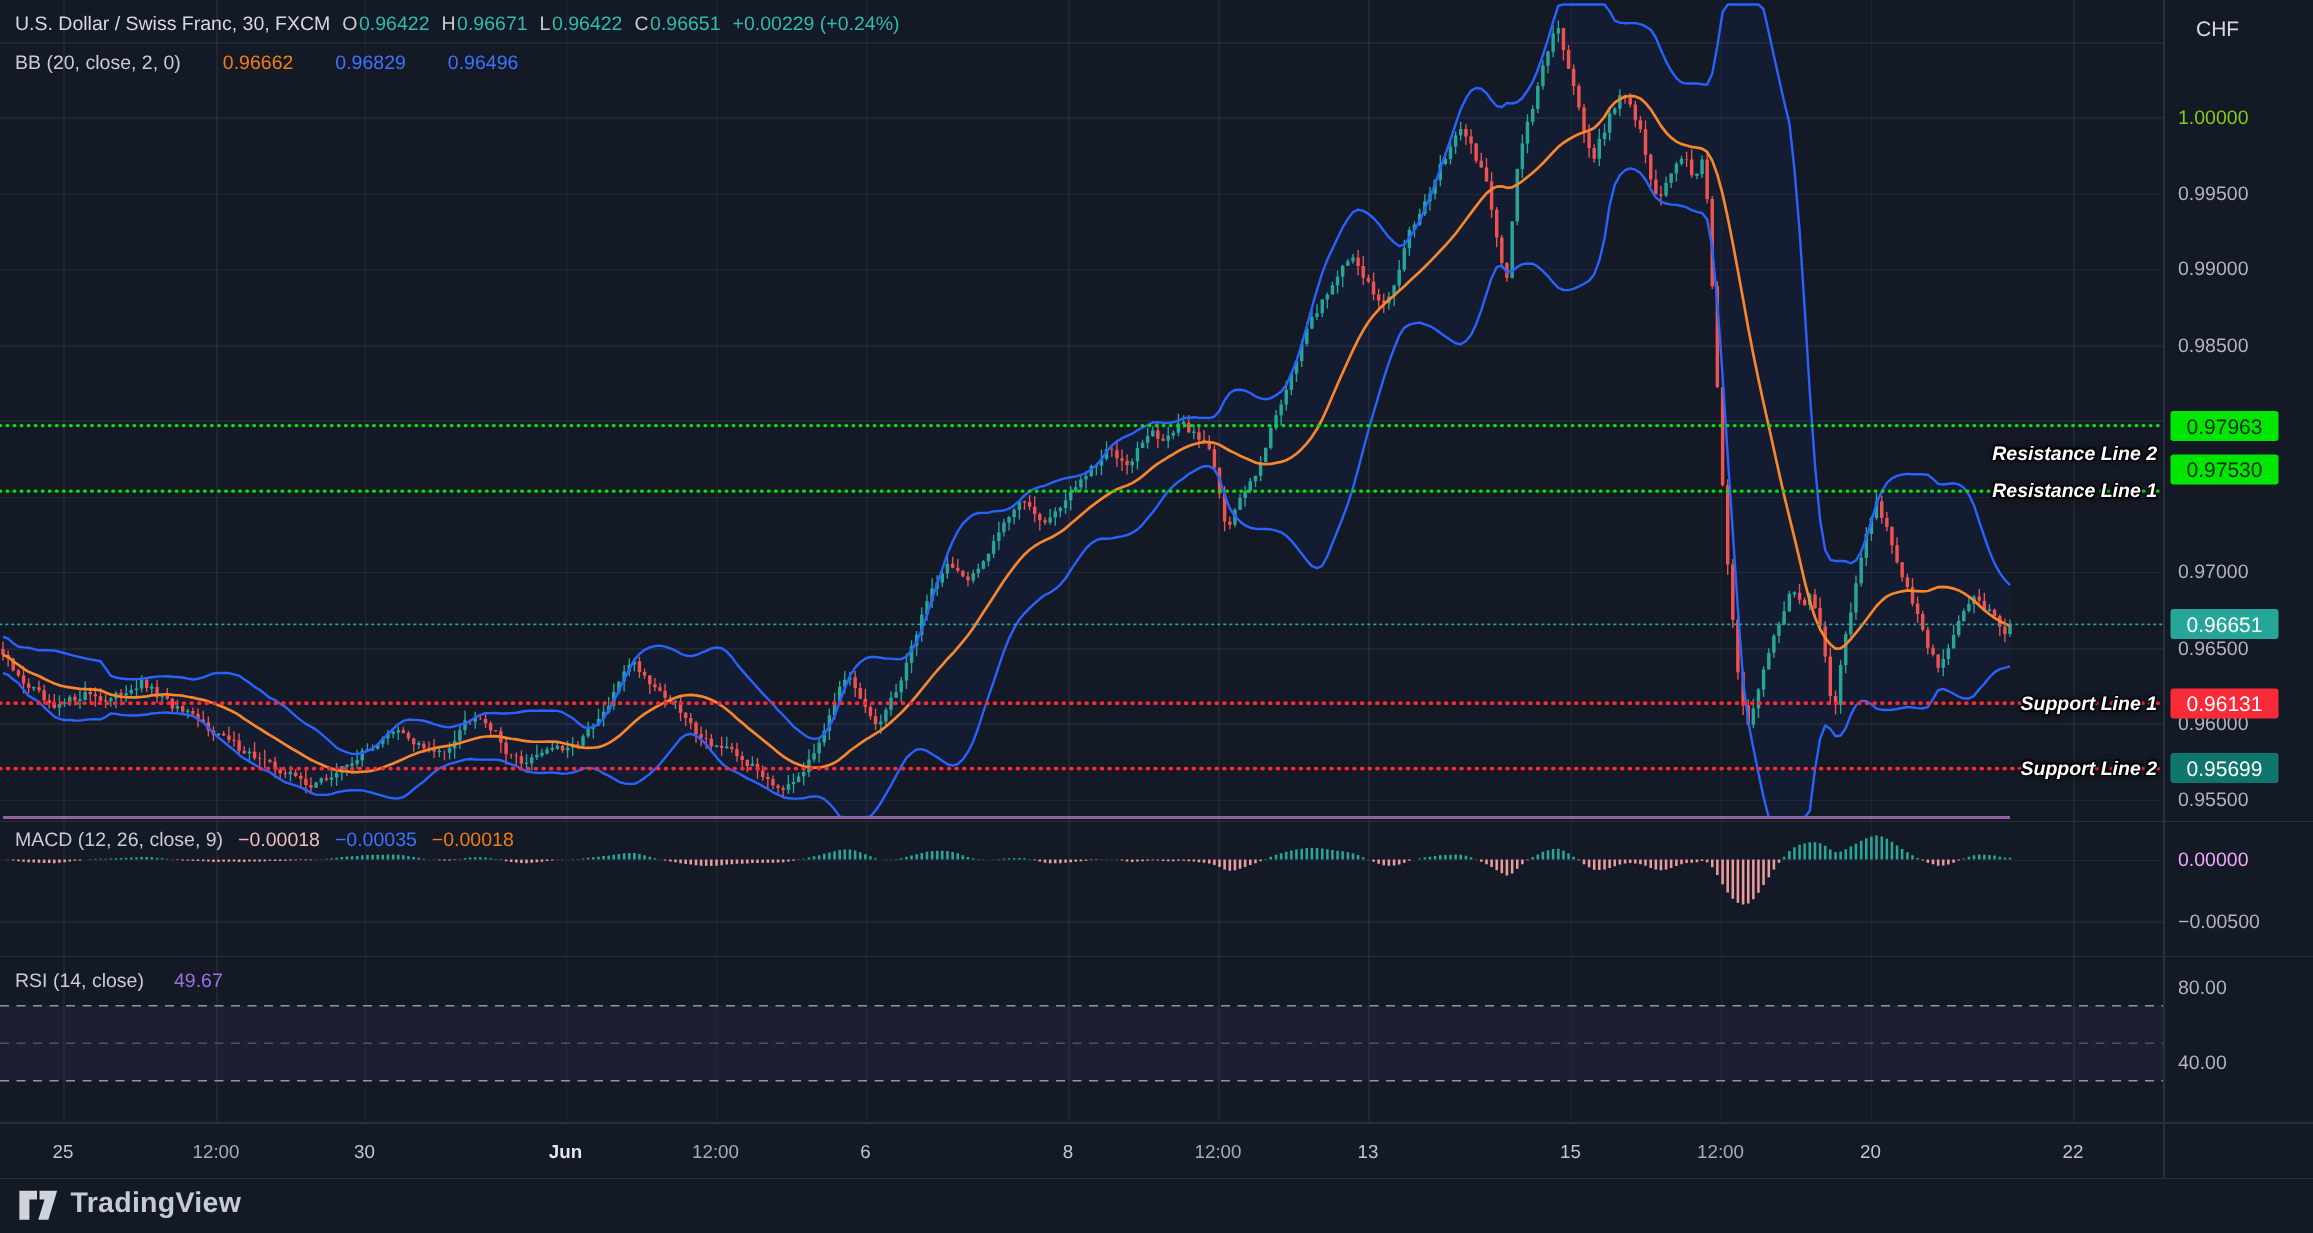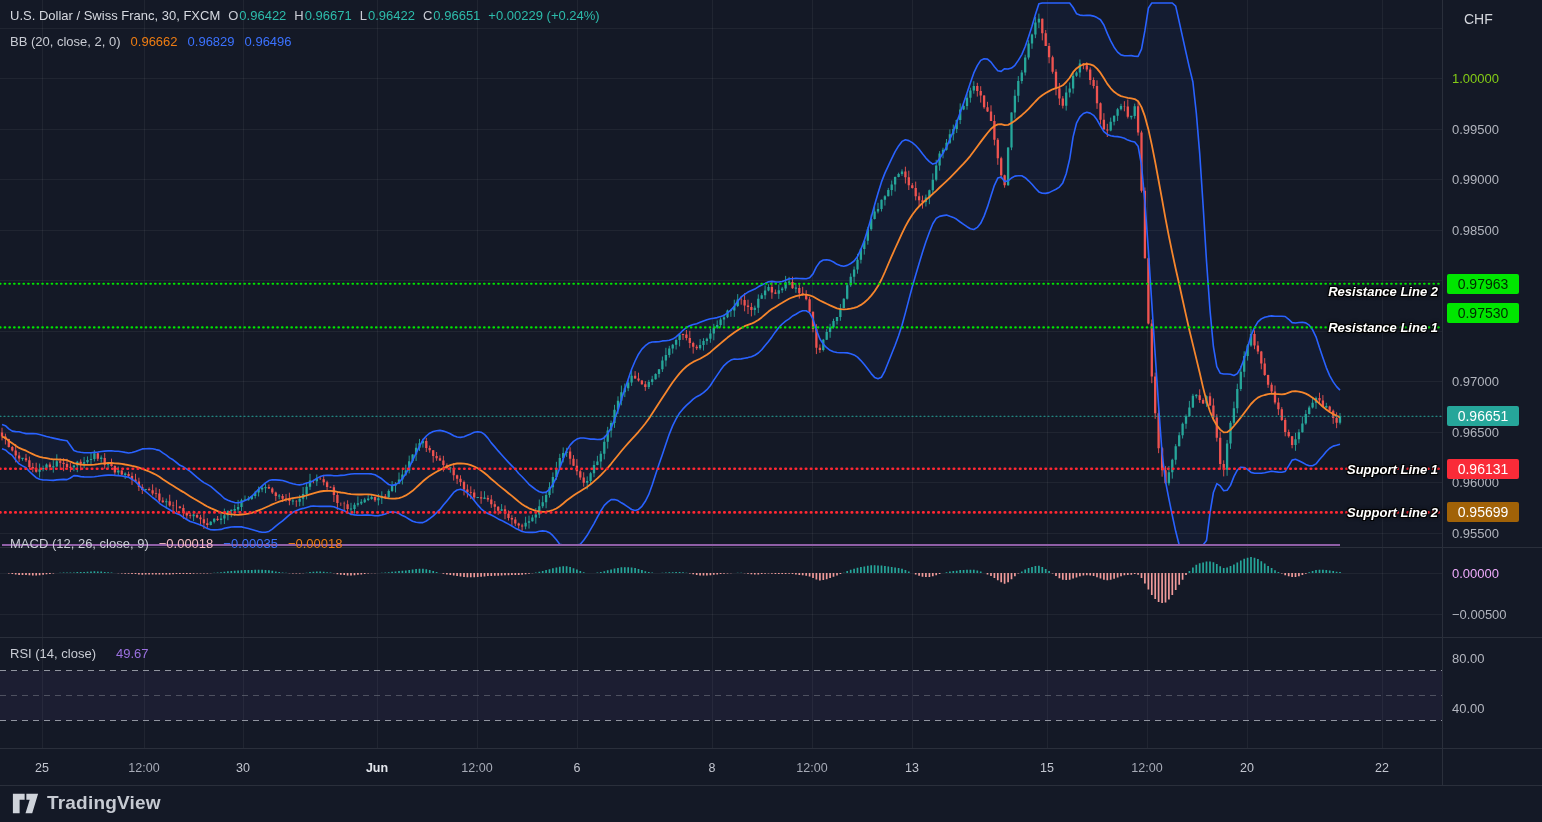--- a/index.html
+++ b/index.html
@@ -97,28 +97,28 @@
 
   <div class="legend" style="top:8px;">
     <span id="t-title" style="color: rgb(214, 217, 224);">U.S. Dollar / Swiss Franc, 30, FXCM</span>
     <span class="pair"><span id="t-ol" style="color: rgb(201, 204, 212);">O</span><span class="vteal" style="color: rgb(45, 188, 171);">0.96422</span></span>
     <span class="pair"><span class="lab" style="color: rgb(201, 204, 212);">H</span><span class="vteal" style="color: rgb(45, 188, 171);">0.96671</span></span>
     <span class="pair"><span class="lab" style="color: rgb(201, 204, 212);">L</span><span class="vteal" style="color: rgb(45, 188, 171);">0.96422</span></span>
     <span class="pair"><span class="lab" style="color: rgb(201, 204, 212);">C</span><span class="vteal" style="color: rgb(45, 188, 171);">0.96651</span></span>
     <span class="vteal" style="color: rgb(45, 188, 171);">+0.00229 (+0.24%)</span>
   </div>
 
-  <div class="legend" style="top:34px;gap:10px;">
+  <div class="legend" style="top:34px;gap:28px;">
     <span class="lab" style="color: rgb(201, 204, 212);">BB (20, close, 2, 0)</span>
     <span class="vorange" style="color: rgb(239, 125, 18);">0.96662</span>
     <span class="vblue" style="color: rgb(59, 114, 255);">0.96829</span>
     <span class="vblue" style="color: rgb(59, 114, 255);">0.96496</span>
   </div>
 
-  <div class="legend" style="top:536px;gap:10px;">
+  <div class="legend" style="top:552px;gap:10px;">
     <span class="lab" style="color: rgb(201, 204, 212);">MACD (12, 26, close, 9)</span>
     <span class="vhist" style="color: rgb(244, 188, 192);">−0.00018</span>
     <span class="vblue" style="color: rgb(59, 114, 255);">−0.00035</span>
     <span class="vorange" style="color: rgb(239, 125, 18);">−0.00018</span>
   </div>
 
   <div class="legend" style="top:646px;gap:4px;text-align:right;">
     <span class="lab" style="color: rgb(201, 204, 212);">RSI (14, close)</span>
     <span class="vpurple" style="color: rgb(155, 113, 224); margin-left: 16px;">49.67</span>
   </div>
@@ -132,30 +132,30 @@
       <div class="tick" style="top: 381px; color: rgb(178, 181, 190);">0.97000</div>
       <div class="tick" style="top: 431.5px; color: rgb(178, 181, 190);">0.96500</div>
       <div class="tick" style="top: 482px; color: rgb(178, 181, 190);">0.96000</div>
       <div class="tick" style="top: 532.5px; color: rgb(178, 181, 190);">0.95500</div>
       <div class="tick" style="top: 573px; color: #f0abfc;">0.00000</div>
       <div class="tick" style="top: 614px; color: rgb(178, 181, 190);">−0.00500</div>
       <div class="tick" style="top: 658px; color: rgb(178, 181, 190);">80.00</div>
       <div class="tick" style="top: 708px; color: rgb(178, 181, 190);">40.00</div>
     </div>
 
-  <div class="lvl-label" id="lbl-r2" style="top: 291px; text-align: right;">Resistance Line 2</div>
+  <div class="lvl-label" id="lbl-r2" style="top: 302px; text-align: right;">Resistance Line 2</div>
   <div class="lvl-label" id="lbl-r1" style="top: 327.47px;">Resistance Line 1</div>
   <div class="lvl-label" id="lbl-s1" style="top: 468.769px;">Support Line 1</div>
   <div class="lvl-label" id="lbl-s2" style="top: 512.401px; margin-left: 33px;">Support Line 2</div>
 
   <div class="badge" id="bdg-r2" style="top: 273.737px; background: rgb(0, 230, 0); color: rgb(0, 43, 0);">0.97963</div>
   <div class="badge" id="bdg-r1" style="top: 303px; background: rgb(0, 230, 0); color: rgb(0, 43, 0);">0.97530</div>
   <div class="badge" id="bdg-cur" style="top: 406.249px; background: rgb(38, 166, 154); color: rgb(255, 255, 255);">0.96651</div>
   <div class="badge" id="bdg-s1" style="top: 458.769px; background: rgb(250, 43, 56); color: rgb(255, 255, 255);">0.96131</div>
-  <div class="badge" id="bdg-s2" style="top: 502.401px; background: #a16207; color: rgb(255, 255, 255);">0.95699</div>
+  <div class="badge" id="bdg-s2" style="top: 502.401px; background: #0f766e; color: rgb(255, 255, 255);">0.95699</div>
 
   <div id="footer">
     <svg width="27" height="21" viewBox="0 0 32 25">
       <polygon points="1,1 15,1 15,8 9,8 9,24 1,24" fill="#cfd3da"></polygon>
       <polygon points="17,1 31,1 24,24 16,24 21,8 17,8" fill="#cfd3da"></polygon>
     </svg>
     <span class="brand">TradingView</span>
   </div>
 </div>
 

